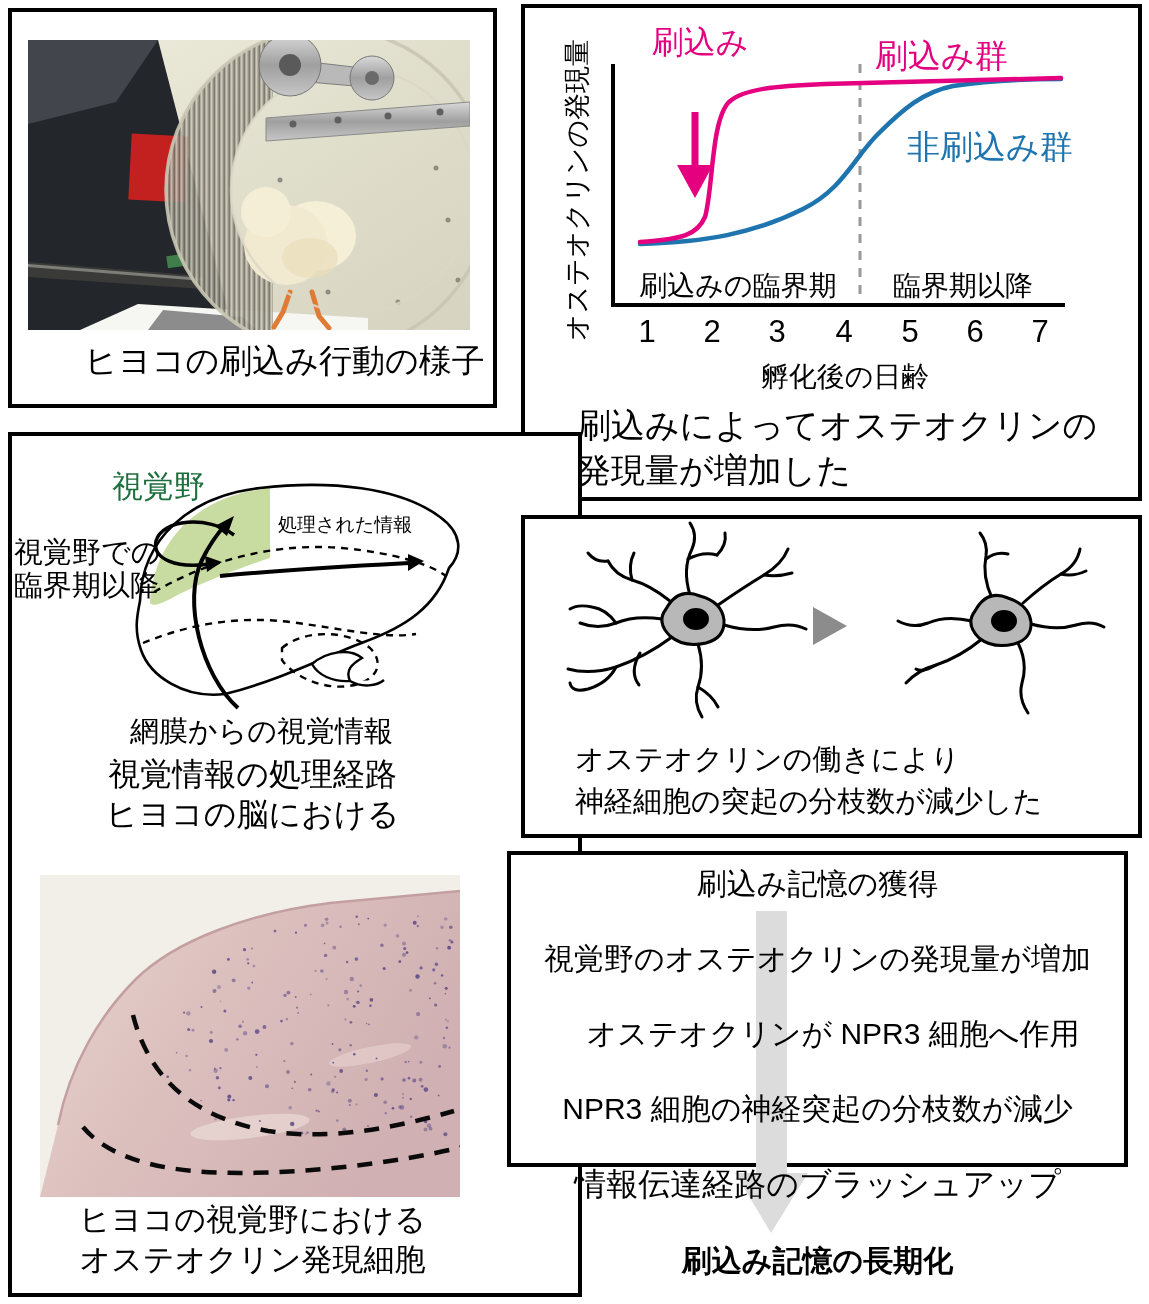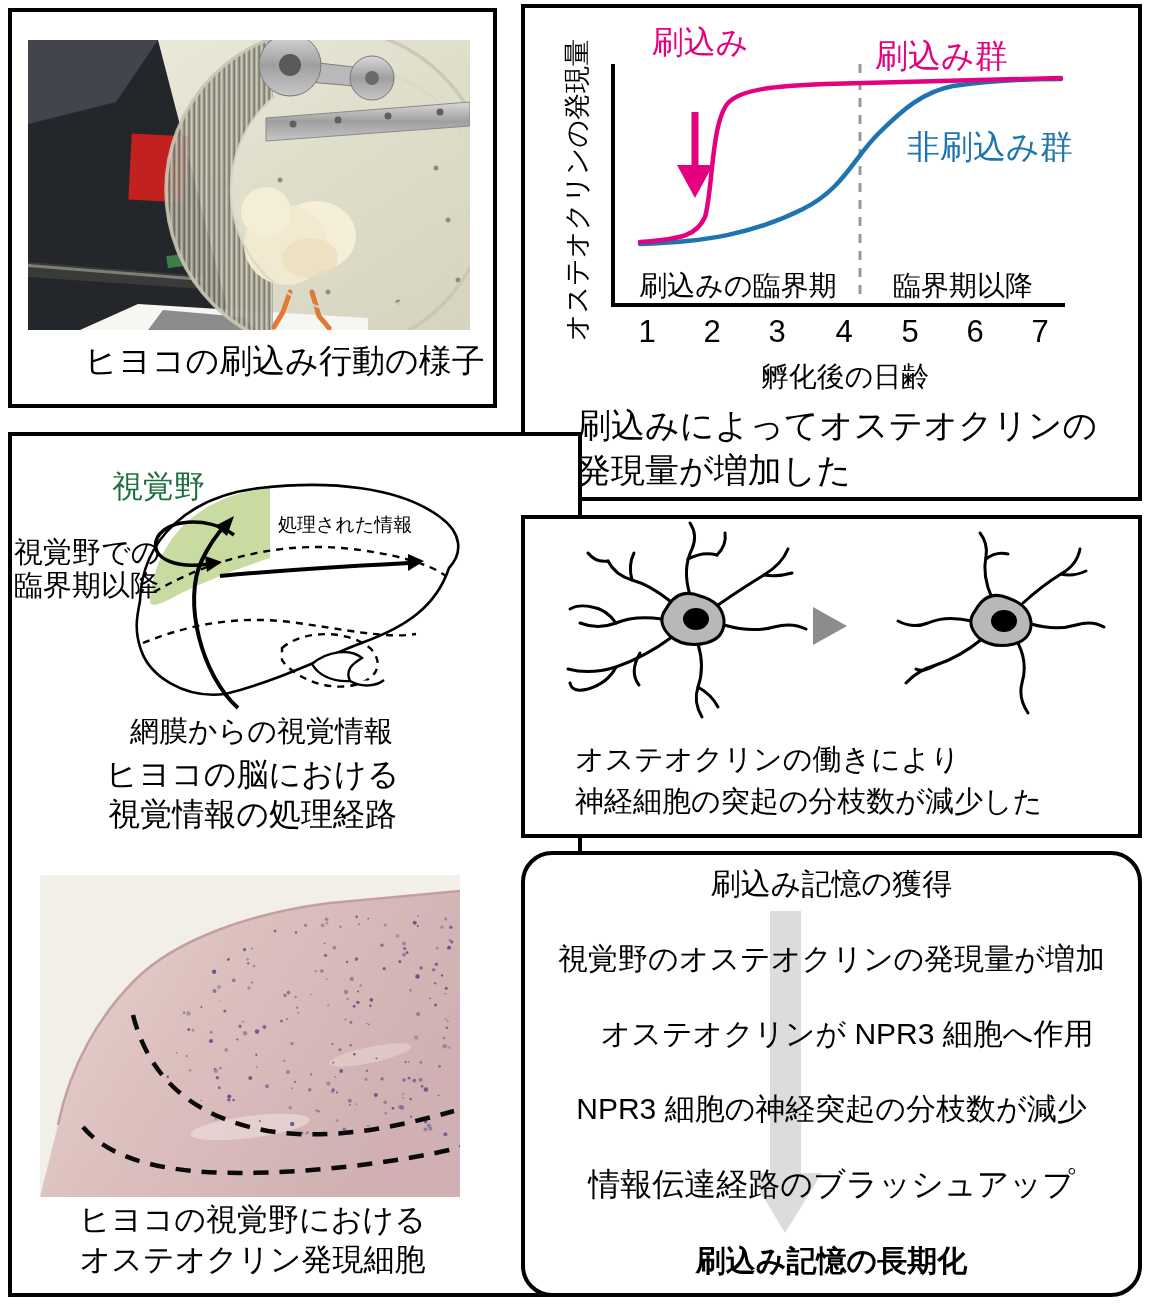--- a/index.html
+++ b/index.html
@@ -165,22 +165,22 @@
       </g>
     </svg>
     <div class="abs nowrap" style="left:100px;top:30px;font-size:31px;color:#1c6e3c;">視覚野</div>
     <div class="abs nowrap" style="left:266px;top:76px;font-size:19px;">処理された情報</div>
     <div class="abs" style="left:2px;top:100px;font-size:29px;line-height:1.15;">
       <div class="nowrap">視覚野での</div>
       <div class="nowrap">臨界期以降</div>
     </div>
     <div class="abs nowrap" style="left:118px;top:276px;font-size:29px;">網膜からの視覚情報</div>
     <div class="cap" style="left:0;top:318px;width:481px;font-size:32px;line-height:1.25;">
+      <div class="nowrap">視覚情報の処理経路</div>
       <div class="nowrap">ヒヨコの脳における</div>
-      <div class="nowrap">視覚情報の処理経路</div>
     </div>
 
     <div class="abs" style="left:28px;top:439px;width:420px;height:322px;overflow:hidden;">
       <svg width="420" height="322" viewBox="0 0 420 322">
         <defs>
           <linearGradient id="tiss" x1="0" y1="0" x2="1" y2="0.45">
             <stop offset="0" stop-color="#e9d6d1"></stop>
               <stop offset="0.45" stop-color="#dcc0be"></stop>
               <stop offset="1" stop-color="#d0b0b2"></stop>
           </linearGradient>
@@ -432,21 +432,21 @@
       </g>
       <path d="M 450,92 Q 462,70 483,79 Q 504,86 506,103 Q 507,120 489,125 Q 468,130 454,119 Q 440,105 450,92 Z" fill="#b8b8b8" stroke="#000" stroke-width="3"></path>
       <ellipse cx="479" cy="102" rx="13" ry="11" fill="#000"></ellipse>
     </svg>
     <div class="abs" style="left:50px;top:219px;font-size:29px;line-height:1.45;">
       <div class="nowrap">オステオクリンの働きにより</div>
       <div class="nowrap">神経細胞の突起の分枝数が減少した</div>
     </div>
   </div>
 
-  <div class="panel" style="left:521px;top:851px;width:621px;height:446px;border-radius:31px;">
+  <div class="panel" style="left:507px;top:851px;width:621px;height:316px;">
     <svg class="abs" style="left:0;top:0;" width="613" height="438" viewBox="0 0 613 438">
       <rect x="245" y="56" width="31" height="262" fill="#dcdcdc"></rect>
       <polygon points="224,318 297,318 260,378" fill="#dcdcdc"></polygon>
     </svg>
     <div class="abs" style="left:0;top:0;width:613px;height:438px;display:flex;flex-direction:column;justify-content:space-between;padding:9px 0 13px 0;box-sizing:border-box;">
       <div class="cap nowrap" style="position:static;font-size:30px;">刷込み記憶の獲得</div>
       <div class="cap nowrap" style="position:static;font-size:30px;">視覚野のオステオクリンの発現量が増加</div>
       <div class="cap nowrap" style="position:static;font-size:30px;padding-left:31px;">オステオクリンが NPR3 細胞へ作用</div>
       <div class="cap nowrap" style="position:static;font-size:30px;">NPR3 細胞の神経突起の分枝数が減少</div>
       <div class="cap nowrap" style="position:static;font-size:32px;">情報伝達経路のブラッシュアップ</div>

